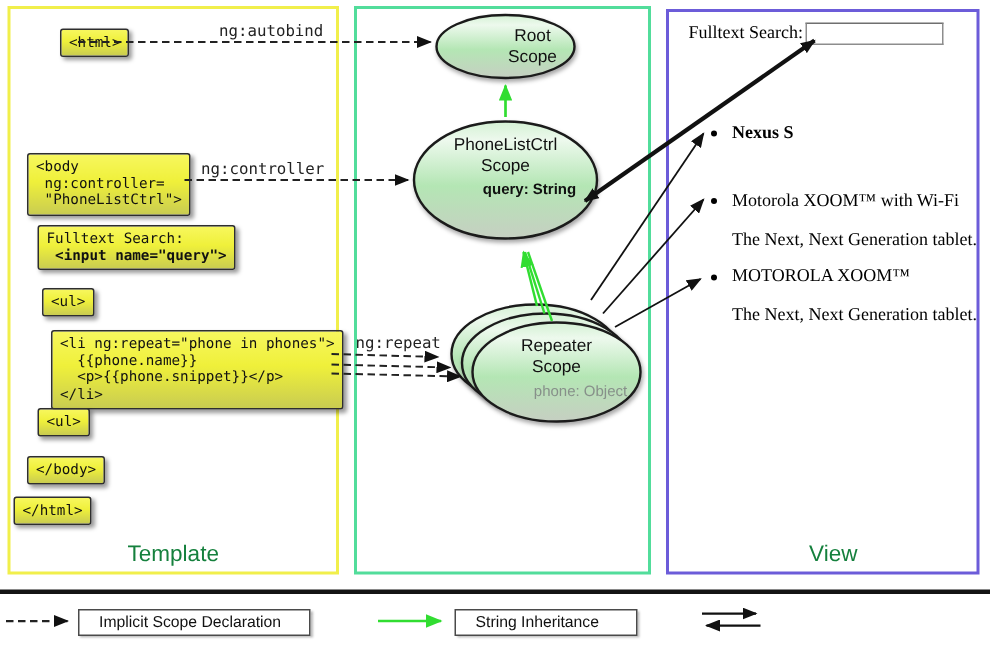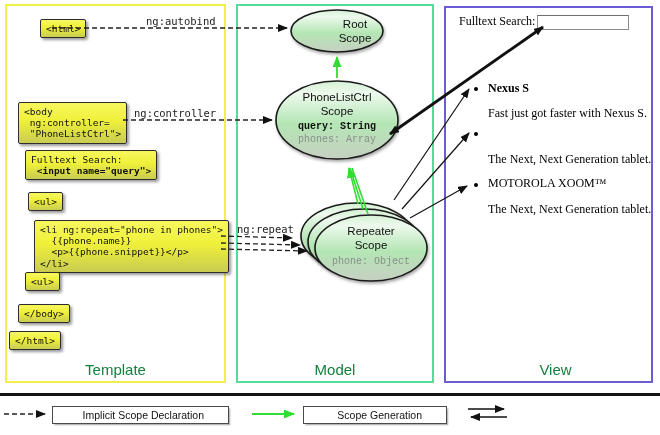--- a/index.html
+++ b/index.html
@@ -14,34 +14,34 @@
   .lbl-model{left:236px;width:198px;}
   .lbl-view{left:432px;width:247px;}
   .code-box{position:absolute;background:linear-gradient(180deg,#f7f75e 0%,#eff03a 45%,#c9cc51 100%);
             border:1px solid #2e2e2e;border-radius:2px;box-shadow:2px 2px 3px rgba(0,0,0,.4);
             font-family:"DejaVu Sans Mono",monospace;font-size:9.5px;line-height:1.18;
             color:#111;padding:3px 5px;white-space:pre;}
   .edge-label{position:absolute;font-family:"DejaVu Sans Mono",monospace;font-size:10.5px;
               font-weight:normal;color:#222;}
   .scope-title{position:absolute;text-align:center;font-size:11.5px;color:#111;
                line-height:1.18;white-space:pre;}
-  .scope-prop{position:absolute;text-align:center;font-family:Liberation Mono, monospace;
-              font-size:10px;line-height:1.2;}
+  .scope-prop{position:absolute;text-align:center;font-family:Liberation Sans, sans-serif;
+              font-size:10px;line-height:1.2;padding-left:16px;}
   .prop-bold{font-weight:bold;color:#111;}
   .prop-gray{color:#87908a;}
   .serif{font-family:"Liberation Serif",serif;font-size:12px;color:#000;}
   .view-text{position:absolute;white-space:nowrap;}
   .bullet{position:absolute;width:4px;height:4px;border-radius:50%;background:#000;}
   .search-input{position:absolute;left:537px;top:15px;width:86px;height:13px;
                 border:1px solid #8d8d8d;border-top-color:#6f6f6f;background:#fff;
                 font-size:10px;padding:0 2px;}
   .legend-sep{position:absolute;left:0;top:393px;width:660px;height:3px;background:#141414;}
   .legend-box{position:absolute;top:406px;background:#fff;border:1.5px solid #4a4a4a;
               box-shadow:1.5px 1.5px 1.5px #b9b9b9;font-size:10.5px;color:#111;
-              padding:2px 24px;white-space:nowrap;text-align:right;}
+              padding:2px 13px;white-space:nowrap;text-align:left;}
   svg.layer{position:absolute;left:0;top:0;width:660px;height:435px;pointer-events:none;}
   svg .scope-ellipse{stroke:#1b1b1b;stroke-width:1.6;filter:drop-shadow(1.5px 2px 1.5px rgba(0,0,0,.35));}
 </style>
 </head>
 <body>
 
 <div class="stage">
 
   <div class="col col-template"></div>
   <div class="col col-model"></div>
@@ -79,46 +79,44 @@
 
   <div class="edge-label" style="left:146px;top:15px;">ng:autobind</div>
   <div class="edge-label" style="left:134px;top:107px;">ng:controller</div>
   <div class="edge-label" style="left:237px;top:223px;">ng:repeat</div>
 
   <div class="scope-title" style="left:292px;top:18px;width:90px;padding-left:18px;">Root
 Scope</div>
   <div class="scope-title" style="left:277px;top:91px;width:120px;">PhoneListCtrl
 Scope</div>
   <div class="scope-prop prop-bold" style="left:277px;top:121px;width:120px;">query: String</div>
-  <div class="scope-prop prop-gray" style="left:277px;top:134px;width:120px;">phones: Array</div>
   <div class="scope-title" style="left:321px;top:225px;width:100px;">Repeater
 Scope</div>
   <div class="scope-prop prop-gray" style="left:311px;top:256px;width:120px;">phone: Object</div>
 
   <div class="view-text serif" style="left:459px;top:14px;">Fulltext Search:</div>
   <input class="search-input" type="text" value="" style="">
 
   <span class="bullet" style="left:474px;top:87px;"></span>
   <div class="view-text serif" style="left:488px;top:81px;font-weight:bold;">Nexus S</div>
-  <div class="view-text serif" style="left:488px;top:106px;">Fast just got faster with Nexus S.</div>
 
   <span class="bullet" style="left:474px;top:132px;"></span>
+  <div class="view-text serif" style="left:488px;top:126px;">Motorola XOOM™  with Wi-Fi</div>
   <div class="view-text serif" style="left:488px;top:152px;">The Next, Next Generation tablet.</div>
 
   <span class="bullet" style="left:474px;top:183px;"></span>
   <div class="view-text serif" style="left:488px;top:176px;">MOTOROLA XOOM™</div>
   <div class="view-text serif" style="left:488px;top:202px;">The Next, Next Generation tablet.</div>
 
   <div class="col-label lbl-template">Template</div>
-  <div class="col-label lbl-model">Model</div>
   <div class="col-label lbl-view">View</div>
 
   <div class="legend-sep"></div>
   <div class="legend-box" style="left:52px;width:127px;">Implicit Scope Declaration</div>
-  <div class="legend-box" style="left:303px;width:94px;">Scope Generation</div>
+  <div class="legend-box" style="left:303px;width:94px;">String Inheritance</div>
 
   <svg class="layer" viewBox="0 0 660 435">
     <defs>
       <marker id="ab" markerUnits="userSpaceOnUse" markerWidth="10" markerHeight="8" refX="9" refY="4" orient="auto-start-reverse">
         <path d="M0,0 L10,4 L0,8 Z" fill="#111"></path>
       </marker>
       <marker id="ag" markerUnits="userSpaceOnUse" markerWidth="11" markerHeight="9" refX="10" refY="4.5" orient="auto">
         <path d="M0,0 L11,4.5 L0,9 Z" fill="#31dd31"></path>
       </marker>
     </defs>

